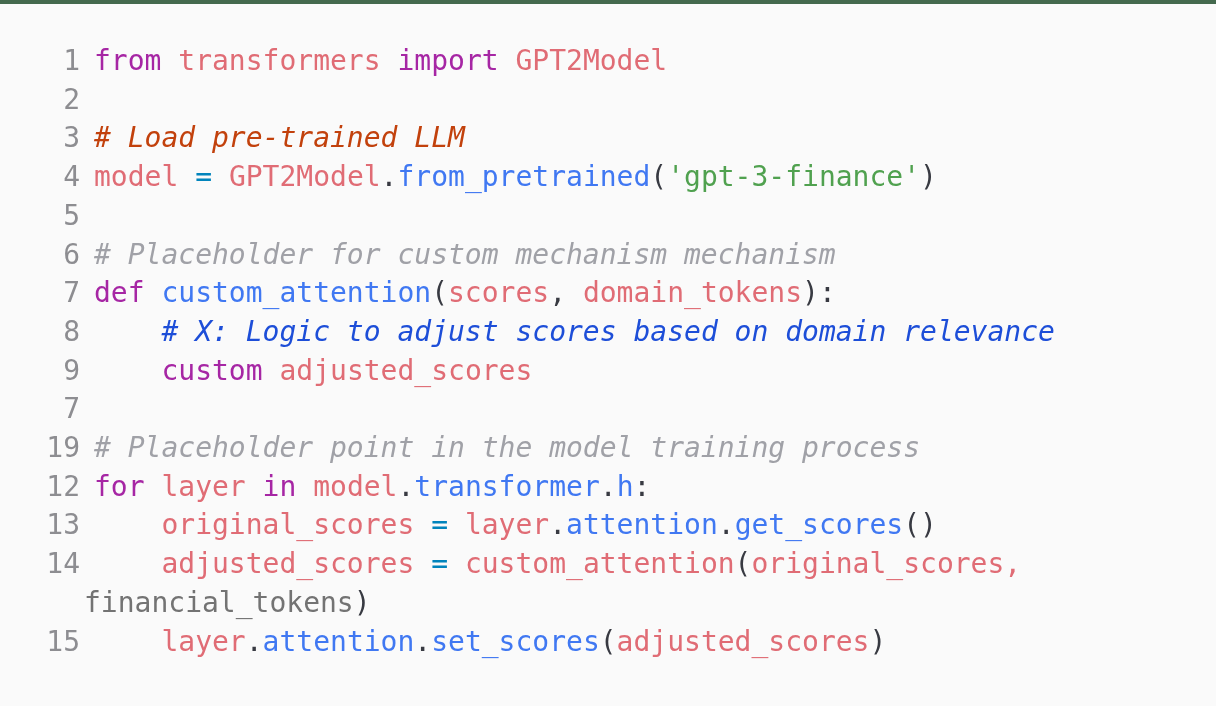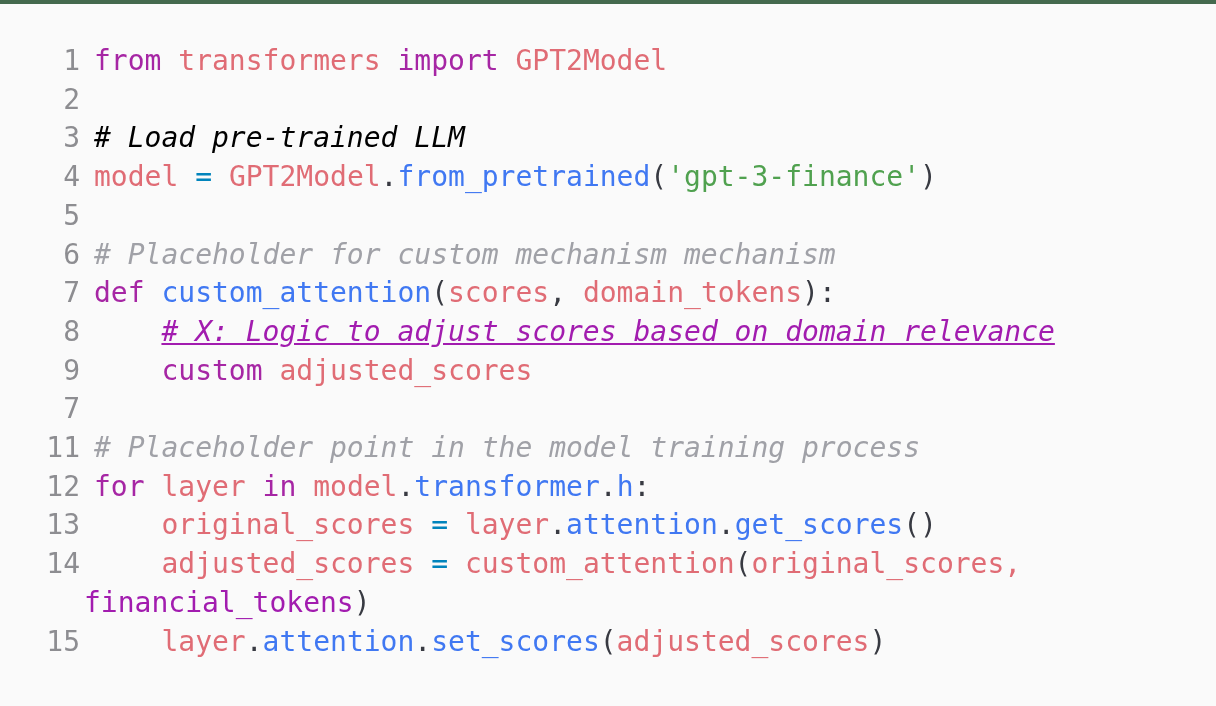--- a/index.html
+++ b/index.html
@@ -41,28 +41,28 @@
 </style>
 </head>
 <body style="background: rgb(250, 250, 250);">
 
 <div class="top-bar" style="background: rgb(68, 105, 78);"></div>
 
 <div class="editor">
   <div id="code-lines">
       <div class="row"><span class="ln" style="color: rgb(141, 141, 145);">1</span><span class="code"><span class="tok-k" style="color: rgb(166, 38, 164);">from</span><span class="tok-p" style="color: rgb(56, 58, 66);"> </span><span class="tok-v" style="color: rgb(224, 108, 117);">transformers</span><span class="tok-p" style="color: rgb(56, 58, 66);"> </span><span class="tok-k" style="color: rgb(166, 38, 164);">import</span><span class="tok-p" style="color: rgb(56, 58, 66);"> </span><span class="tok-v" style="color: rgb(224, 108, 117);">GPT2Model</span></span></div>
       <div class="row"><span class="ln" style="color: rgb(141, 141, 145);">2</span><span class="code"></span></div>
-      <div class="row"><span class="ln" style="color: rgb(141, 141, 145);">3</span><span class="code"><span class="tok-c" style="color: #000000;"># Load pre-trained LLM</span></span></div>
+      <div class="row"><span class="ln" style="color: rgb(141, 141, 145);">3</span><span class="code"><span class="tok-c" style="color: #c2410c;"># Load pre-trained LLM</span></span></div>
       <div class="row"><span class="ln" style="color: rgb(141, 141, 145);">4</span><span class="code"><span class="tok-v" style="color: rgb(224, 108, 117);">model</span><span class="tok-p" style="color: rgb(56, 58, 66);"> </span><span class="tok-o" style="color: rgb(1, 132, 188);">=</span><span class="tok-p" style="color: rgb(56, 58, 66);"> </span><span class="tok-v" style="color: rgb(224, 108, 117);">GPT2Model</span><span class="tok-p" style="color: rgb(56, 58, 66);">.</span><span class="tok-f" style="color: rgb(64, 120, 242);">from_pretrained</span><span class="tok-p" style="color: rgb(56, 58, 66);">(</span><span class="tok-s" style="color: rgb(80, 161, 79);">'gpt-3-finance'</span><span class="tok-p" style="color: rgb(56, 58, 66);">)</span></span></div>
       <div class="row"><span class="ln" style="color: rgb(141, 141, 145);">5</span><span class="code"></span></div>
       <div class="row"><span class="ln" style="color: rgb(141, 141, 145);">6</span><span class="code"><span class="tok-c" style="color: rgb(160, 161, 167);"># Placeholder for custom mechanism mechanism</span></span></div>
       <div class="row"><span class="ln" style="color: rgb(141, 141, 145);">7</span><span class="code"><span class="tok-k" style="color: rgb(166, 38, 164);">def</span><span class="tok-p" style="color: rgb(56, 58, 66);"> </span><span class="tok-f" style="color: rgb(64, 120, 242);">custom_attention</span><span class="tok-p" style="color: rgb(56, 58, 66);">(</span><span class="tok-v" style="color: rgb(224, 108, 117);">scores</span><span class="tok-p" style="color: rgb(56, 58, 66);">, </span><span class="tok-v" style="color: rgb(224, 108, 117);">domain_tokens</span><span class="tok-p" style="color: rgb(56, 58, 66);">):</span></span></div>
-      <div class="row"><span class="ln" style="color: rgb(141, 141, 145);">8</span><span class="code"><span class="tok-p" style="color: rgb(56, 58, 66);">    </span><span class="tok-c" style="color: #a21caf; text-decoration: underline;"># X: Logic to adjust scores based on domain relevance</span></span></div>
+      <div class="row"><span class="ln" style="color: rgb(141, 141, 145);">8</span><span class="code"><span class="tok-p" style="color: rgb(56, 58, 66);">    </span><span class="tok-c" style="color: #1d4ed8;"># X: Logic to adjust scores based on domain relevance</span></span></div>
       <div class="row"><span class="ln" style="color: rgb(141, 141, 145);">9</span><span class="code"><span class="tok-p" style="color: rgb(56, 58, 66);">    </span><span class="tok-k" style="color: rgb(166, 38, 164);">custom</span><span class="tok-p" style="color: rgb(56, 58, 66);"> </span><span class="tok-v" style="color: rgb(224, 108, 117);">adjusted_scores</span></span></div>
       <div class="row"><span class="ln" style="color: rgb(141, 141, 145);">7</span><span class="code"></span></div>
-      <div class="row"><span class="ln" style="color: rgb(141, 141, 145);">11</span><span class="code"><span class="tok-c" style="color: rgb(160, 161, 167);"># Placeholder point in the model training process</span></span></div>
+      <div class="row"><span class="ln" style="color: rgb(141, 141, 145);">19</span><span class="code"><span class="tok-c" style="color: rgb(160, 161, 167);"># Placeholder point in the model training process</span></span></div>
       <div class="row"><span class="ln" style="color: rgb(141, 141, 145);">12</span><span class="code"><span class="tok-k" style="color: rgb(166, 38, 164);">for</span><span class="tok-p" style="color: rgb(56, 58, 66);"> </span><span class="tok-v" style="color: rgb(224, 108, 117);">layer</span><span class="tok-p" style="color: rgb(56, 58, 66);"> </span><span class="tok-k" style="color: rgb(166, 38, 164);">in</span><span class="tok-p" style="color: rgb(56, 58, 66);"> </span><span class="tok-v" style="color: rgb(224, 108, 117);">model</span><span class="tok-p" style="color: rgb(56, 58, 66);">.</span><span class="tok-f" style="color: rgb(64, 120, 242);">transformer</span><span class="tok-p" style="color: rgb(56, 58, 66);">.</span><span class="tok-f" style="color: rgb(64, 120, 242);">h</span><span class="tok-p" style="color: rgb(56, 58, 66);">:</span></span></div>
       <div class="row"><span class="ln" style="color: rgb(141, 141, 145);">13</span><span class="code"><span class="tok-p" style="color: rgb(56, 58, 66);">    </span><span class="tok-v" style="color: rgb(224, 108, 117);">original_scores</span><span class="tok-p" style="color: rgb(56, 58, 66);"> </span><span class="tok-o" style="color: rgb(1, 132, 188);">=</span><span class="tok-p" style="color: rgb(56, 58, 66);"> </span><span class="tok-v" style="color: rgb(224, 108, 117);">layer</span><span class="tok-p" style="color: rgb(56, 58, 66);">.</span><span class="tok-f" style="color: rgb(64, 120, 242);">attention</span><span class="tok-p" style="color: rgb(56, 58, 66);">.</span><span class="tok-f" style="color: rgb(64, 120, 242);">get_scores</span><span class="tok-p" style="color: rgb(56, 58, 66);">()</span></span></div>
       <div class="row"><span class="ln" style="color: rgb(141, 141, 145);">14</span><span class="code"><span class="tok-p" style="color: rgb(56, 58, 66);">    </span><span class="tok-v" style="color: rgb(224, 108, 117);">adjusted_scores</span><span class="tok-p" style="color: rgb(56, 58, 66);"> </span><span class="tok-o" style="color: rgb(1, 132, 188);">=</span><span class="tok-p" style="color: rgb(56, 58, 66);"> </span><span class="tok-v" style="color: rgb(224, 108, 117);">custom_attention</span><span class="tok-p" style="color: rgb(56, 58, 66);">(</span><span class="tok-v" style="color: rgb(224, 108, 117);">original_scores</span><span class="tok-v" style="color: rgb(224, 108, 117);">,</span></span></div>
-      <div class="row wrap"><span class="ln" style="color: rgb(141, 141, 145);"></span><span class="code"><span class="tok-v" style="color: #a21caf;">financial_tokens</span><span class="tok-p" style="color: rgb(56, 58, 66);">)</span></span></div>
+      <div class="row wrap"><span class="ln" style="color: rgb(141, 141, 145);"></span><span class="code"><span class="tok-v" style="color: #737373;">financial_tokens</span><span class="tok-p" style="color: rgb(56, 58, 66);">)</span></span></div>
       <div class="row"><span class="ln" style="color: rgb(141, 141, 145);">15</span><span class="code"><span class="tok-p" style="color: rgb(56, 58, 66);">    </span><span class="tok-v" style="color: rgb(224, 108, 117);">layer</span><span class="tok-p" style="color: rgb(56, 58, 66);">.</span><span class="tok-f" style="color: rgb(64, 120, 242);">attention</span><span class="tok-p" style="color: rgb(56, 58, 66);">.</span><span class="tok-f" style="color: rgb(64, 120, 242);">set_scores</span><span class="tok-p" style="color: rgb(56, 58, 66);">(</span><span class="tok-v" style="color: rgb(224, 108, 117);">adjusted_scores</span><span class="tok-p" style="color: rgb(56, 58, 66);">)</span></span></div>
     </div>
 </div>
 
 </body></html>

